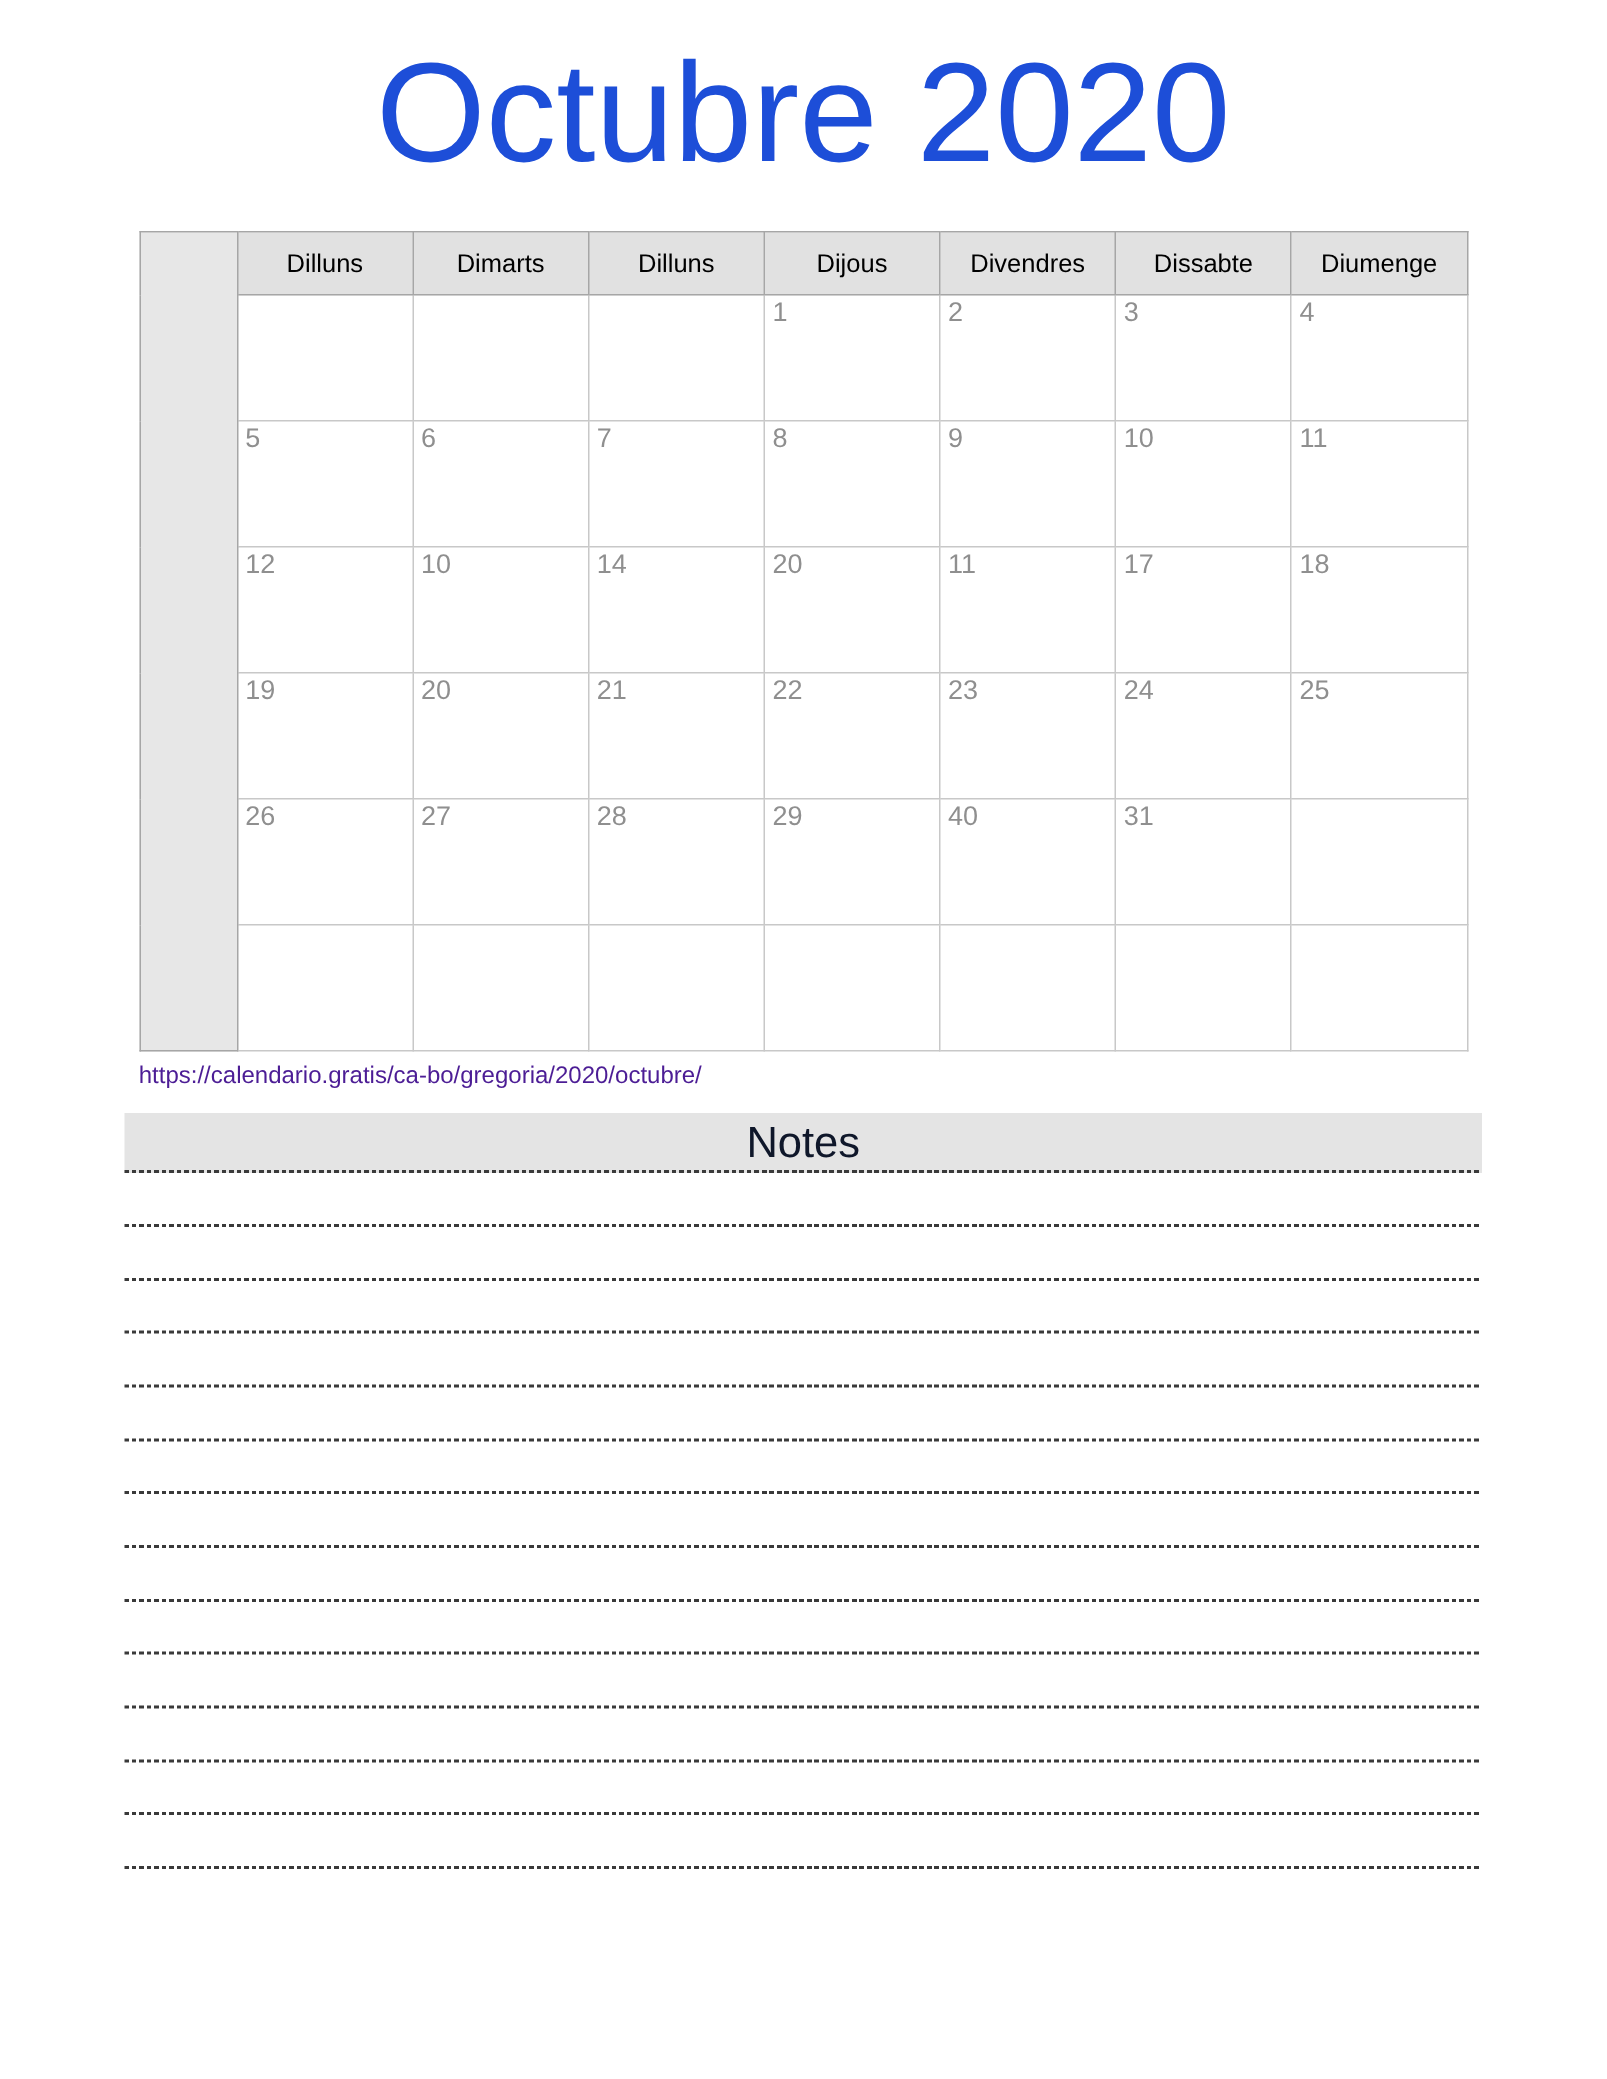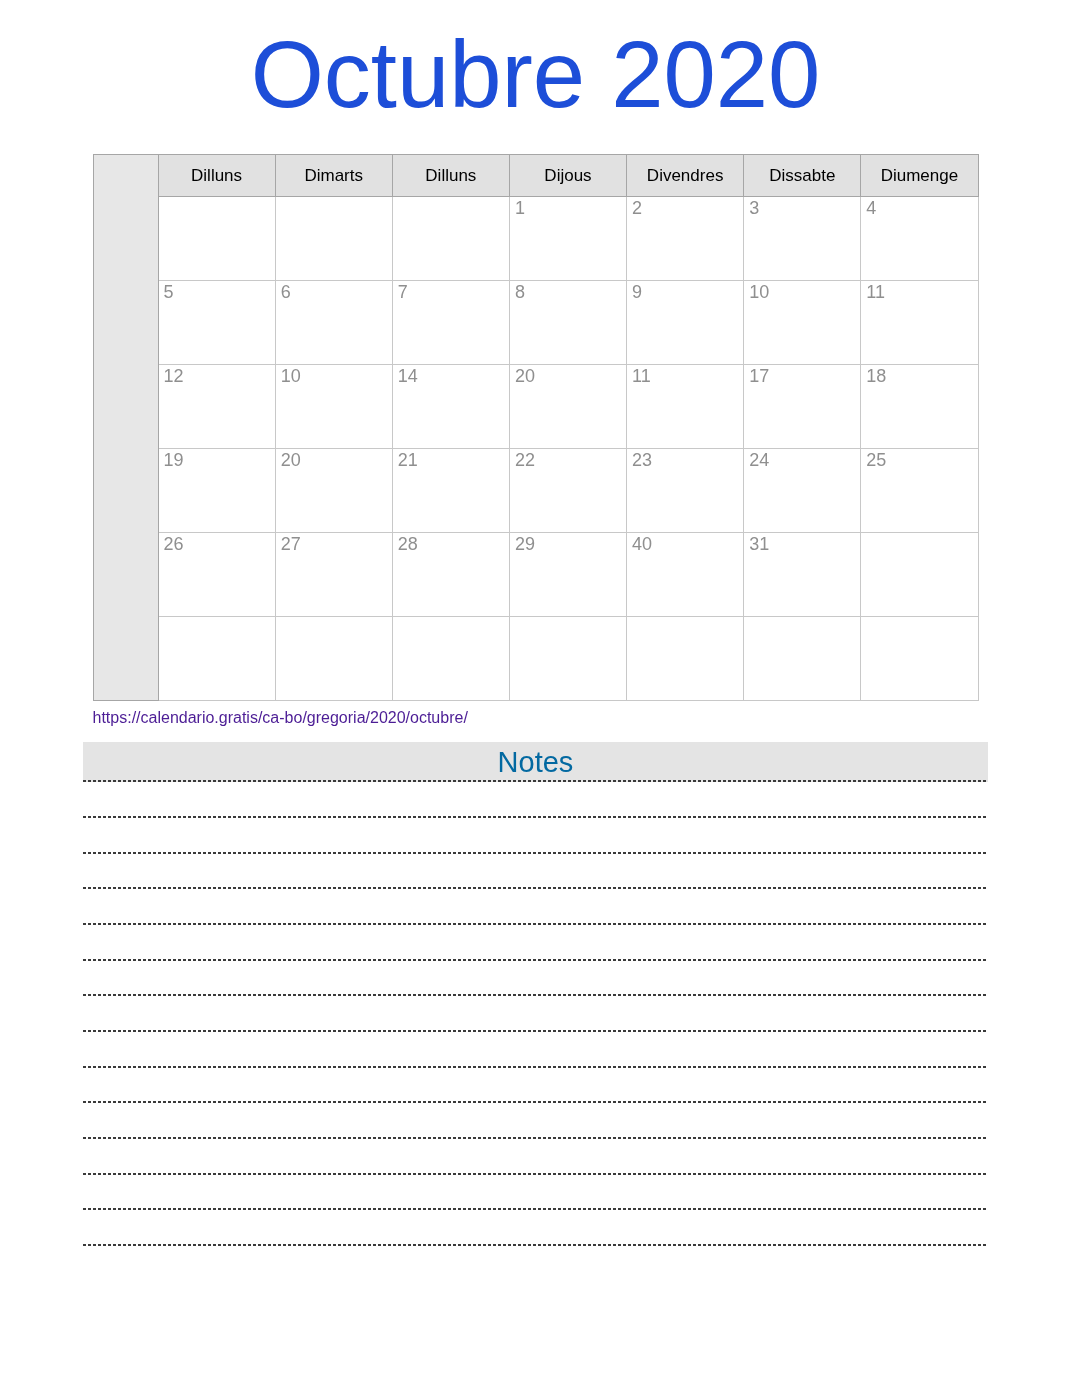--- a/index.html
+++ b/index.html
@@ -68,21 +68,21 @@
 
   
   .notes { width: 905px; margin: 15px auto 0 auto; }
   .notes-header {
     height: 40px;
     background: #e4e4e4;
     display: flex;
     align-items: center;
     justify-content: center;
     font-size: 29px;
-    color: #0369a1;
+    color: #0f172a;
     position: relative;
   }
   .notes-header::after,
   .note-line::after {
     content: "";
     position: absolute;
     left: 0; right: 0; bottom: 0;
     height: 2px;
     background: repeating-linear-gradient(90deg, #3a3a3a 0 3px, transparent 3px 5px);
   }

